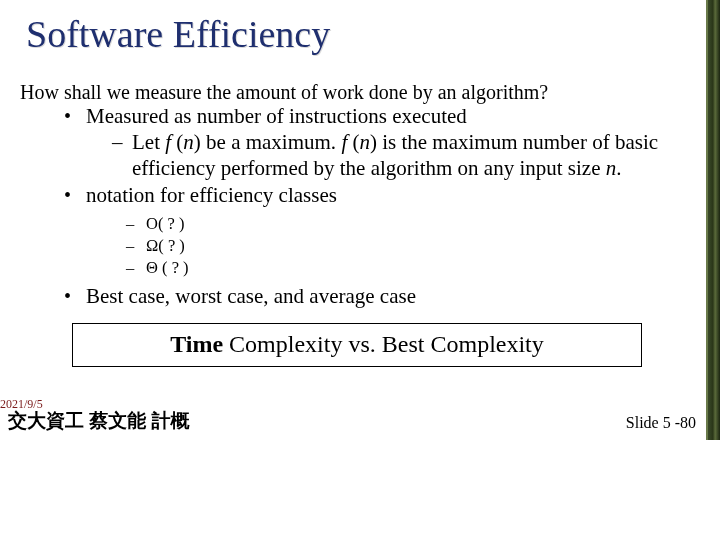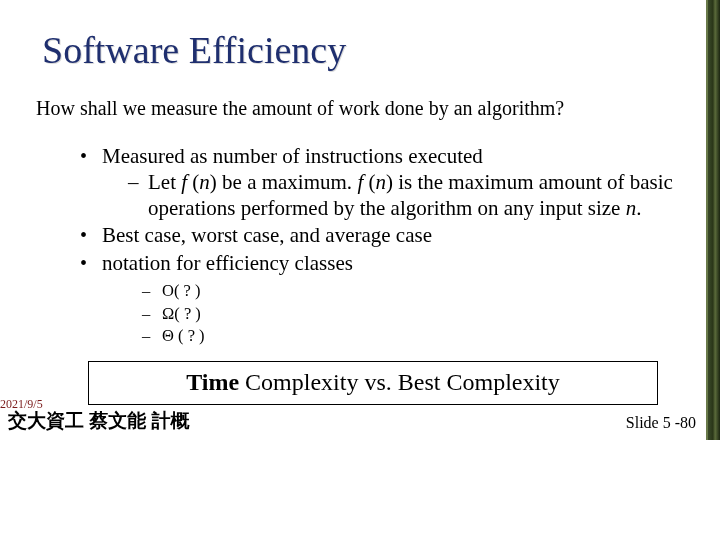--- a/index.html
+++ b/index.html
@@ -7,21 +7,21 @@
   body {
     font-family: "Times New Roman", Times, serif;
     background: #ffffff;
     position: relative;
     color: #000;
   }
   .slide {
     width: 720px;
     height: 440px;
     position: relative;
-    padding: 16px;
+    padding: 0;
   }
   .right-decor {
     position: absolute;
     top: 0;
     right: 0;
     width: 14px;
     height: 100%;
     background: linear-gradient(to right, #3a4a2a 0%, #2a3618 40%, #5a6a3a 60%, #1a2410 100%);
     border-left: 2px solid #6a7a4a;
   }
@@ -31,21 +31,20 @@
     padding: 12px 0 6px 26px;
     font-weight: normal;
     text-shadow: 1px 1px 0 rgba(0,0,0,0.15);
   }
   .content {
     padding: 18px 28px 0 20px;
     font-size: 20px;
     line-height: 1.22;
   }
   .intro {
-    margin-bottom: 24px;
     font-size: 20px;
   }
   ul.lvl1 {
     list-style: none;
     padding-left: 44px;
   }
   ul.lvl1 > li {
     position: relative;
     margin-bottom: 2px;
     padding-left: 22px;
@@ -133,34 +132,34 @@
   <h1 class="title">Software Efficiency</h1>
 
   <div class="content">
     <p class="intro">How shall we measure the amount of work done by an algorithm?</p>
 
     <ul class="lvl1">
       <li>
         <span>Measured as number of instructions executed</span>
         <ul class="lvl2">
           <li>
-            <span>Let </span><span class="ital">f </span><span>(</span><span class="ital">n</span><span>) be a maximum. </span><span class="ital">f </span><span>(</span><span class="ital">n</span><span>) is the maximum amount of basic operations performed by the algorithm on any input size </span><span class="ital">n</span><span>.</span>
+            <span>Let </span><span class="ital">f </span><span>(</span><span class="ital">n</span><span>) be a maximum. </span><span class="ital">f </span><span>(</span><span class="ital">n</span><span>) is the maximum number of basic efficiency performed by the algorithm on any input size </span><span class="ital">n</span><span>.</span>
           </li>
         </ul>
-      </li>
-      <li>
-        <span>Best case, worst case, and average case</span>
       </li>
       <li>
         <span>notation for efficiency classes</span>
         <ul class="lvl2s">
           <li><span>O( ? )</span></li>
           <li><span>Ω( ? )</span></li>
           <li><span>Θ ( ? )</span></li>
         </ul>
+      </li>
+      <li>
+        <span>Best case, worst case, and average case</span>
       </li>
     </ul>
 
     <div class="subtitle-box">
       <span class="bold">Time</span><span> Complexity vs. </span><span>Best Complexity</span>
     </div>
   </div>
 
   <div class="footer-date">2021/9/5</div>
   <div class="footer-left">交大資工 蔡文能 計概</div>

